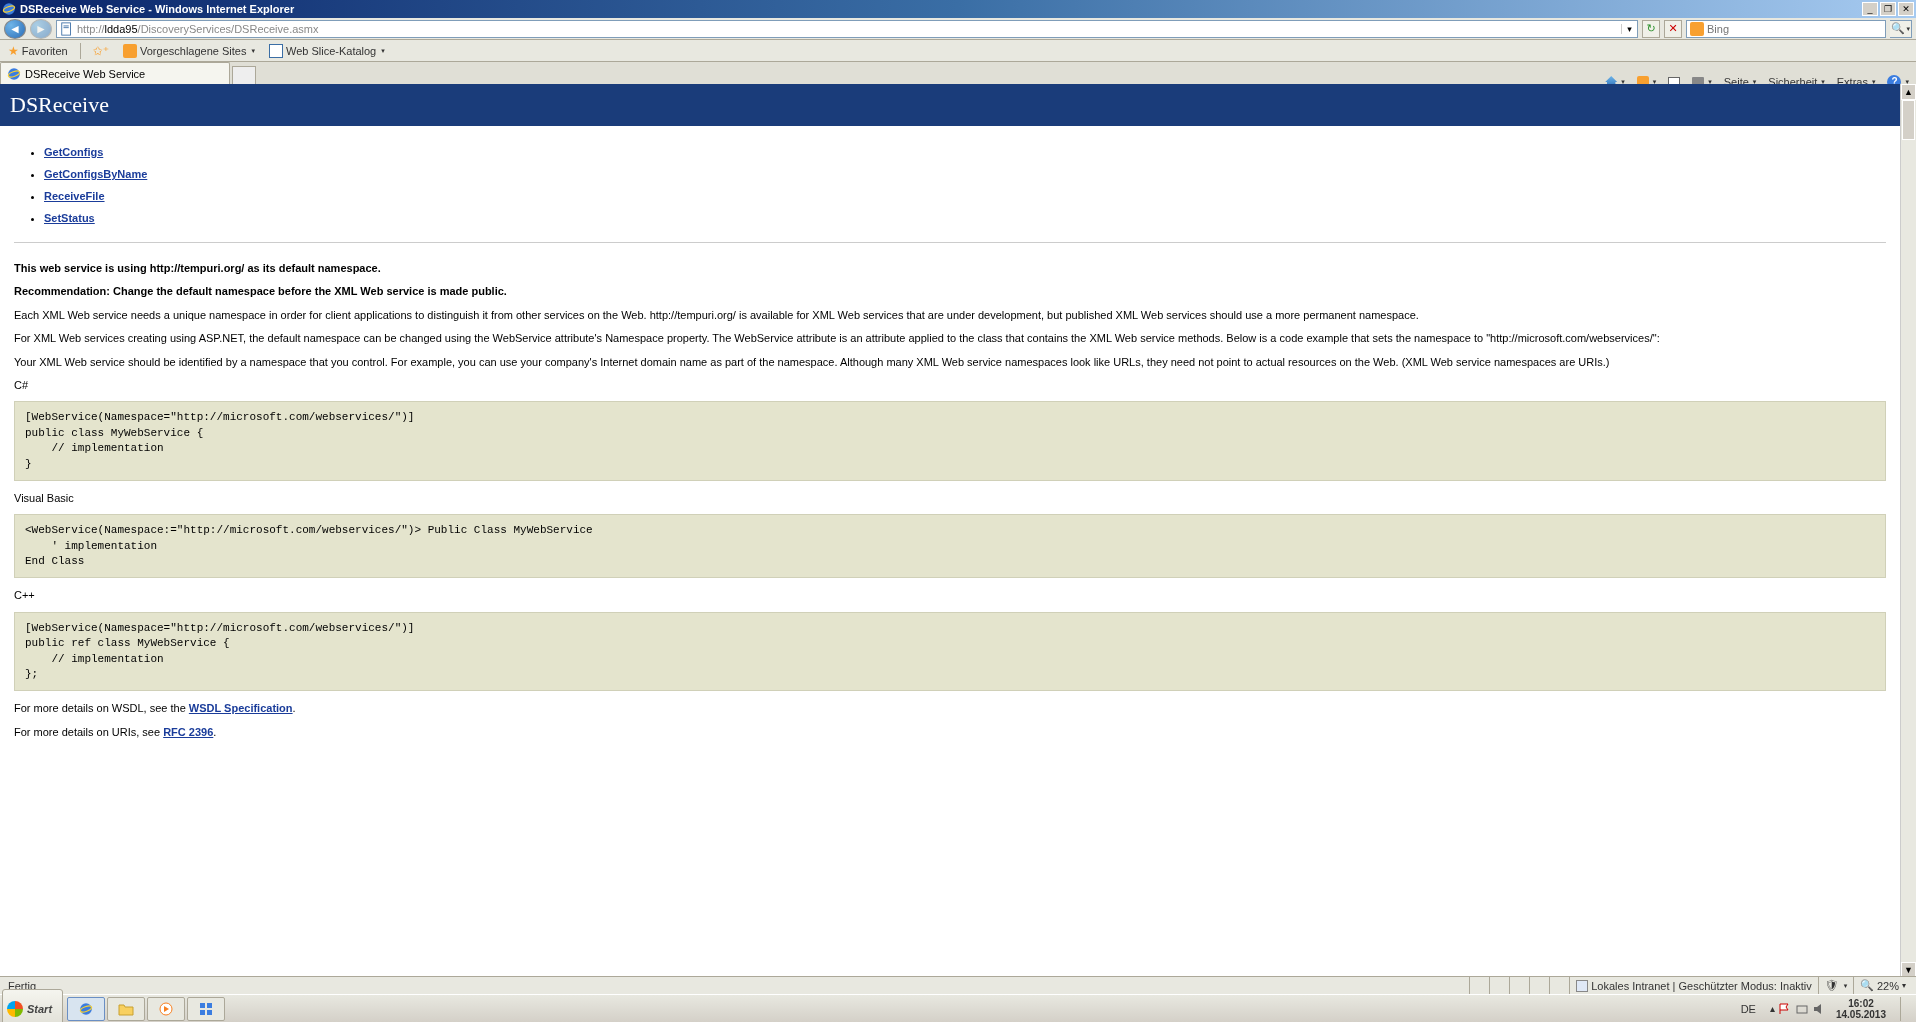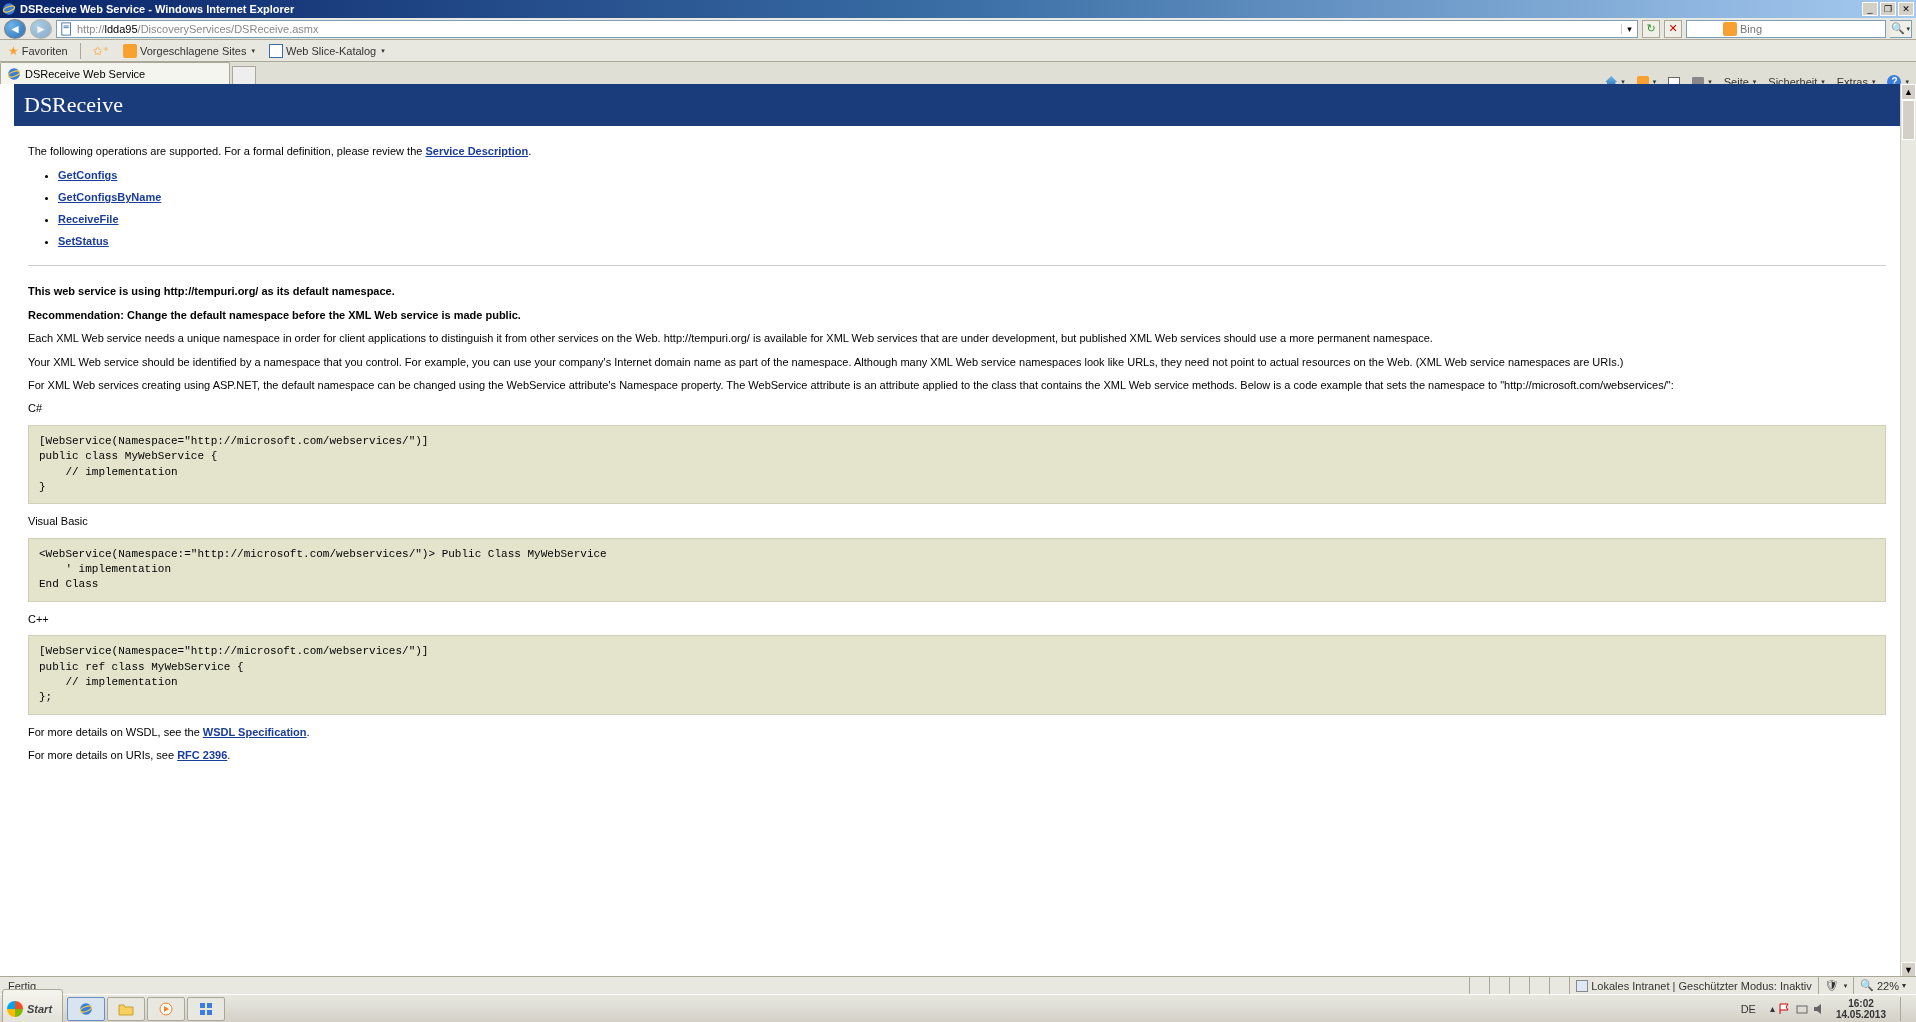--- a/index.html
+++ b/index.html
@@ -19,21 +19,21 @@
   .nav-bar { height: 22px; background: #e8e8e0; border-bottom: 1px solid #aca899; display: flex; align-items: center; padding: 0 4px; gap: 4px; }
   .nav-btn { width: 22px; height: 20px; border-radius: 50%; background: radial-gradient(circle at 30% 30%, #6fb5e8, #2b6db8); border: 1px solid #888; cursor: pointer; display:flex;align-items:center;justify-content:center;color:#fff;font-size:12px; }
   .nav-btn.fwd { opacity:0.5; }
   .addr-wrap { flex: 1; display: flex; align-items: center; height: 18px; background: #fff; border: 1px solid #7f9db9; }
   .addr-icon { width: 14px; height: 14px; margin: 0 3px; }
   .addr-input { flex: 1; border: none; outline: none; font-size: 11px; height: 16px; }
   .addr-dd { width: 16px; text-align: center; border-left: 1px solid #ccc; cursor: pointer; font-size:9px; }
   .small-btn { width: 18px; height: 18px; border: 1px solid #aca899; background: #f0f0e8; cursor: pointer; display:flex;align-items:center;justify-content:center;font-size:11px; }
   .small-btn.refresh { color:#2a8f2a; }
   .small-btn.stop { color:#c00; }
-  .search-box { width: 200px; height: 18px; background: #fff; border: 1px solid #7f9db9; display: flex; align-items: center; padding-left: 33px; }
+  .search-box { width: 200px; height: 18px; background: #fff; border: 1px solid #7f9db9; display: flex; align-items: center; }
   .search-icon { width:14px;height:14px;margin:0 3px;background:#f8a030;border-radius:2px; }
   .search-input { flex:1;border:none;outline:none;font-size:11px;color:#999; }
   .search-go { width: 22px; height: 18px; background: #f0f0e8; border:1px solid #7f9db9; border-left:none; cursor:pointer;display:flex;align-items:center;justify-content:center;color:#3b6ea5;font-size:11px; }
 
   
   .fav-bar { height: 22px; background: #e8e8e0; border-bottom: 1px solid #aca899; display: flex; align-items: center; padding: 0 4px; gap: 6px; }
   .fav-item { display: flex; align-items: center; gap: 3px; padding: 1px 4px; cursor: pointer; font-size: 11px; color:#333; }
   .fav-star { color: #f8a030; font-size: 12px; }
   .fav-sep { width:1px;height:16px;background:#aca899;margin:0 2px; }
   .fav-site-icon { width:14px;height:14px;background:#f8a030;border-radius:2px; }
@@ -53,21 +53,21 @@
   .content-wrap { position:absolute; top:84px; left:0; right:0; bottom:28px; background:#fff; overflow:hidden; }
   .scroll-v { position:absolute;right:0;top:0;bottom:16px;width:16px;background:#e8e8e0;border-left:1px solid #ccc; }
   .scroll-v .up,.scroll-v .down{height:16px;background:#d4d0c8;border:1px solid #fff;text-align:center;font-size:9px;line-height:14px;cursor:pointer;}
   .scroll-v .thumb{position:absolute;top:16px;left:1px;right:1px;height:40px;background:#d4d0c8;border:1px solid #fff;cursor:pointer;}
   .scroll-h { position:absolute;left:0;right:16px;bottom:0;height:16px;background:#e8e8e0;border-top:1px solid #ccc;display:flex; }
   .scroll-h .l,.scroll-h .r{width:16px;background:#d4d0c8;border:1px solid #fff;text-align:center;font-size:9px;line-height:14px;cursor:pointer;}
   .scroll-h .track{flex:1;position:relative;}
   .scroll-h .thumb-h{position:absolute;left:0;top:1px;bottom:1px;width:99%;background:#d4d0c8;border:1px solid #fff;cursor:pointer;}
   .corner { position:absolute;right:0;bottom:0;width:16px;height:16px;background:#d4d0c8; }
 
-  .page { position:absolute;left:0;top:0;right:16px;bottom:16px;overflow:auto;font-family:Verdana,sans-serif;margin-left:14px; }
+  .page { position:absolute;left:0;top:0;right:16px;bottom:16px;overflow:auto;font-family:Verdana,sans-serif; }
   .banner { background: #1a3c7a; color: #fff; padding: 8px 10px; font-family: Tahoma; font-size: 22px; font-weight: normal; }
   .pg-body { padding: 10px 14px; color:#000; }
   .pg-body p { font-size: 11px; margin: 8px 0; line-height:1.4; }
   .pg-body a { color: #1a3c9a; text-decoration: underline; font-weight:bold; }
   .pg-body ul { margin-left: 30px; }
   .pg-body li { font-size: 11px; margin: 10px 0; }
   .pg-body hr { border:none;border-top:1px solid #ccc;margin:18px 0; }
   .pg-body .bold { font-weight: bold; font-size:11px; }
   .code-label { font-size:11px;margin:8px 0 4px; }
   pre { background: #e4e4cd; border: 1px solid #d0d0b8; padding: 8px 10px; font-family: Consolas, 'Courier New', monospace; font-size: 11px; margin: 4px 0 10px; line-height:1.4; white-space: pre; overflow-x:auto; }
@@ -201,33 +201,32 @@
         <span class="help-icon">?</span>
         <span class="dd-arrow">▾</span>
       </div>
   </div>
 </div>
 
 <div class="content-wrap">
   <div class="page">
     <div class="banner">DSReceive</div>
     <div class="pg-body">
-      <p><span>The following operations are supported. For a formal definition, please review the </span><a href="#">Service Description</a><span>.</span></p>
       <ul>
         <li><a href="#">GetConfigs</a></li>
         <li><a href="#">GetConfigsByName</a></li>
         <li><a href="#">ReceiveFile</a></li>
         <li><a href="#">SetStatus</a></li>
       </ul>
       <hr>
       <p class="bold">This web service is using http://tempuri.org/ as its default namespace.</p>
       <p class="bold">Recommendation: Change the default namespace before the XML Web service is made public.</p>
       <p>Each XML Web service needs a unique namespace in order for client applications to distinguish it from other services on the Web. http://tempuri.org/ is available for XML Web services that are under development, but published XML Web services should use a more permanent namespace.</p>
+      <p>For XML Web services creating using ASP.NET, the default namespace can be changed using the WebService attribute's Namespace property. The WebService attribute is an attribute applied to the class that contains the XML Web service methods. Below is a code example that sets the namespace to "http://microsoft.com/webservices/":</p>
       <p>Your XML Web service should be identified by a namespace that you control. For example, you can use your company's Internet domain name as part of the namespace. Although many XML Web service namespaces look like URLs, they need not point to actual resources on the Web. (XML Web service namespaces are URIs.)</p>
-      <p>For XML Web services creating using ASP.NET, the default namespace can be changed using the WebService attribute's Namespace property. The WebService attribute is an attribute applied to the class that contains the XML Web service methods. Below is a code example that sets the namespace to "http://microsoft.com/webservices/":</p>
       <p class="code-label">C#</p>
       <pre>[WebService(Namespace="http://microsoft.com/webservices/")]
 public class MyWebService {
     // implementation
 }</pre>
       <p class="code-label">Visual Basic</p>
       <pre>&lt;WebService(Namespace:="http://microsoft.com/webservices/")&gt; Public Class MyWebService
     ' implementation
 End Class</pre>
       <p class="code-label">C++</p>

